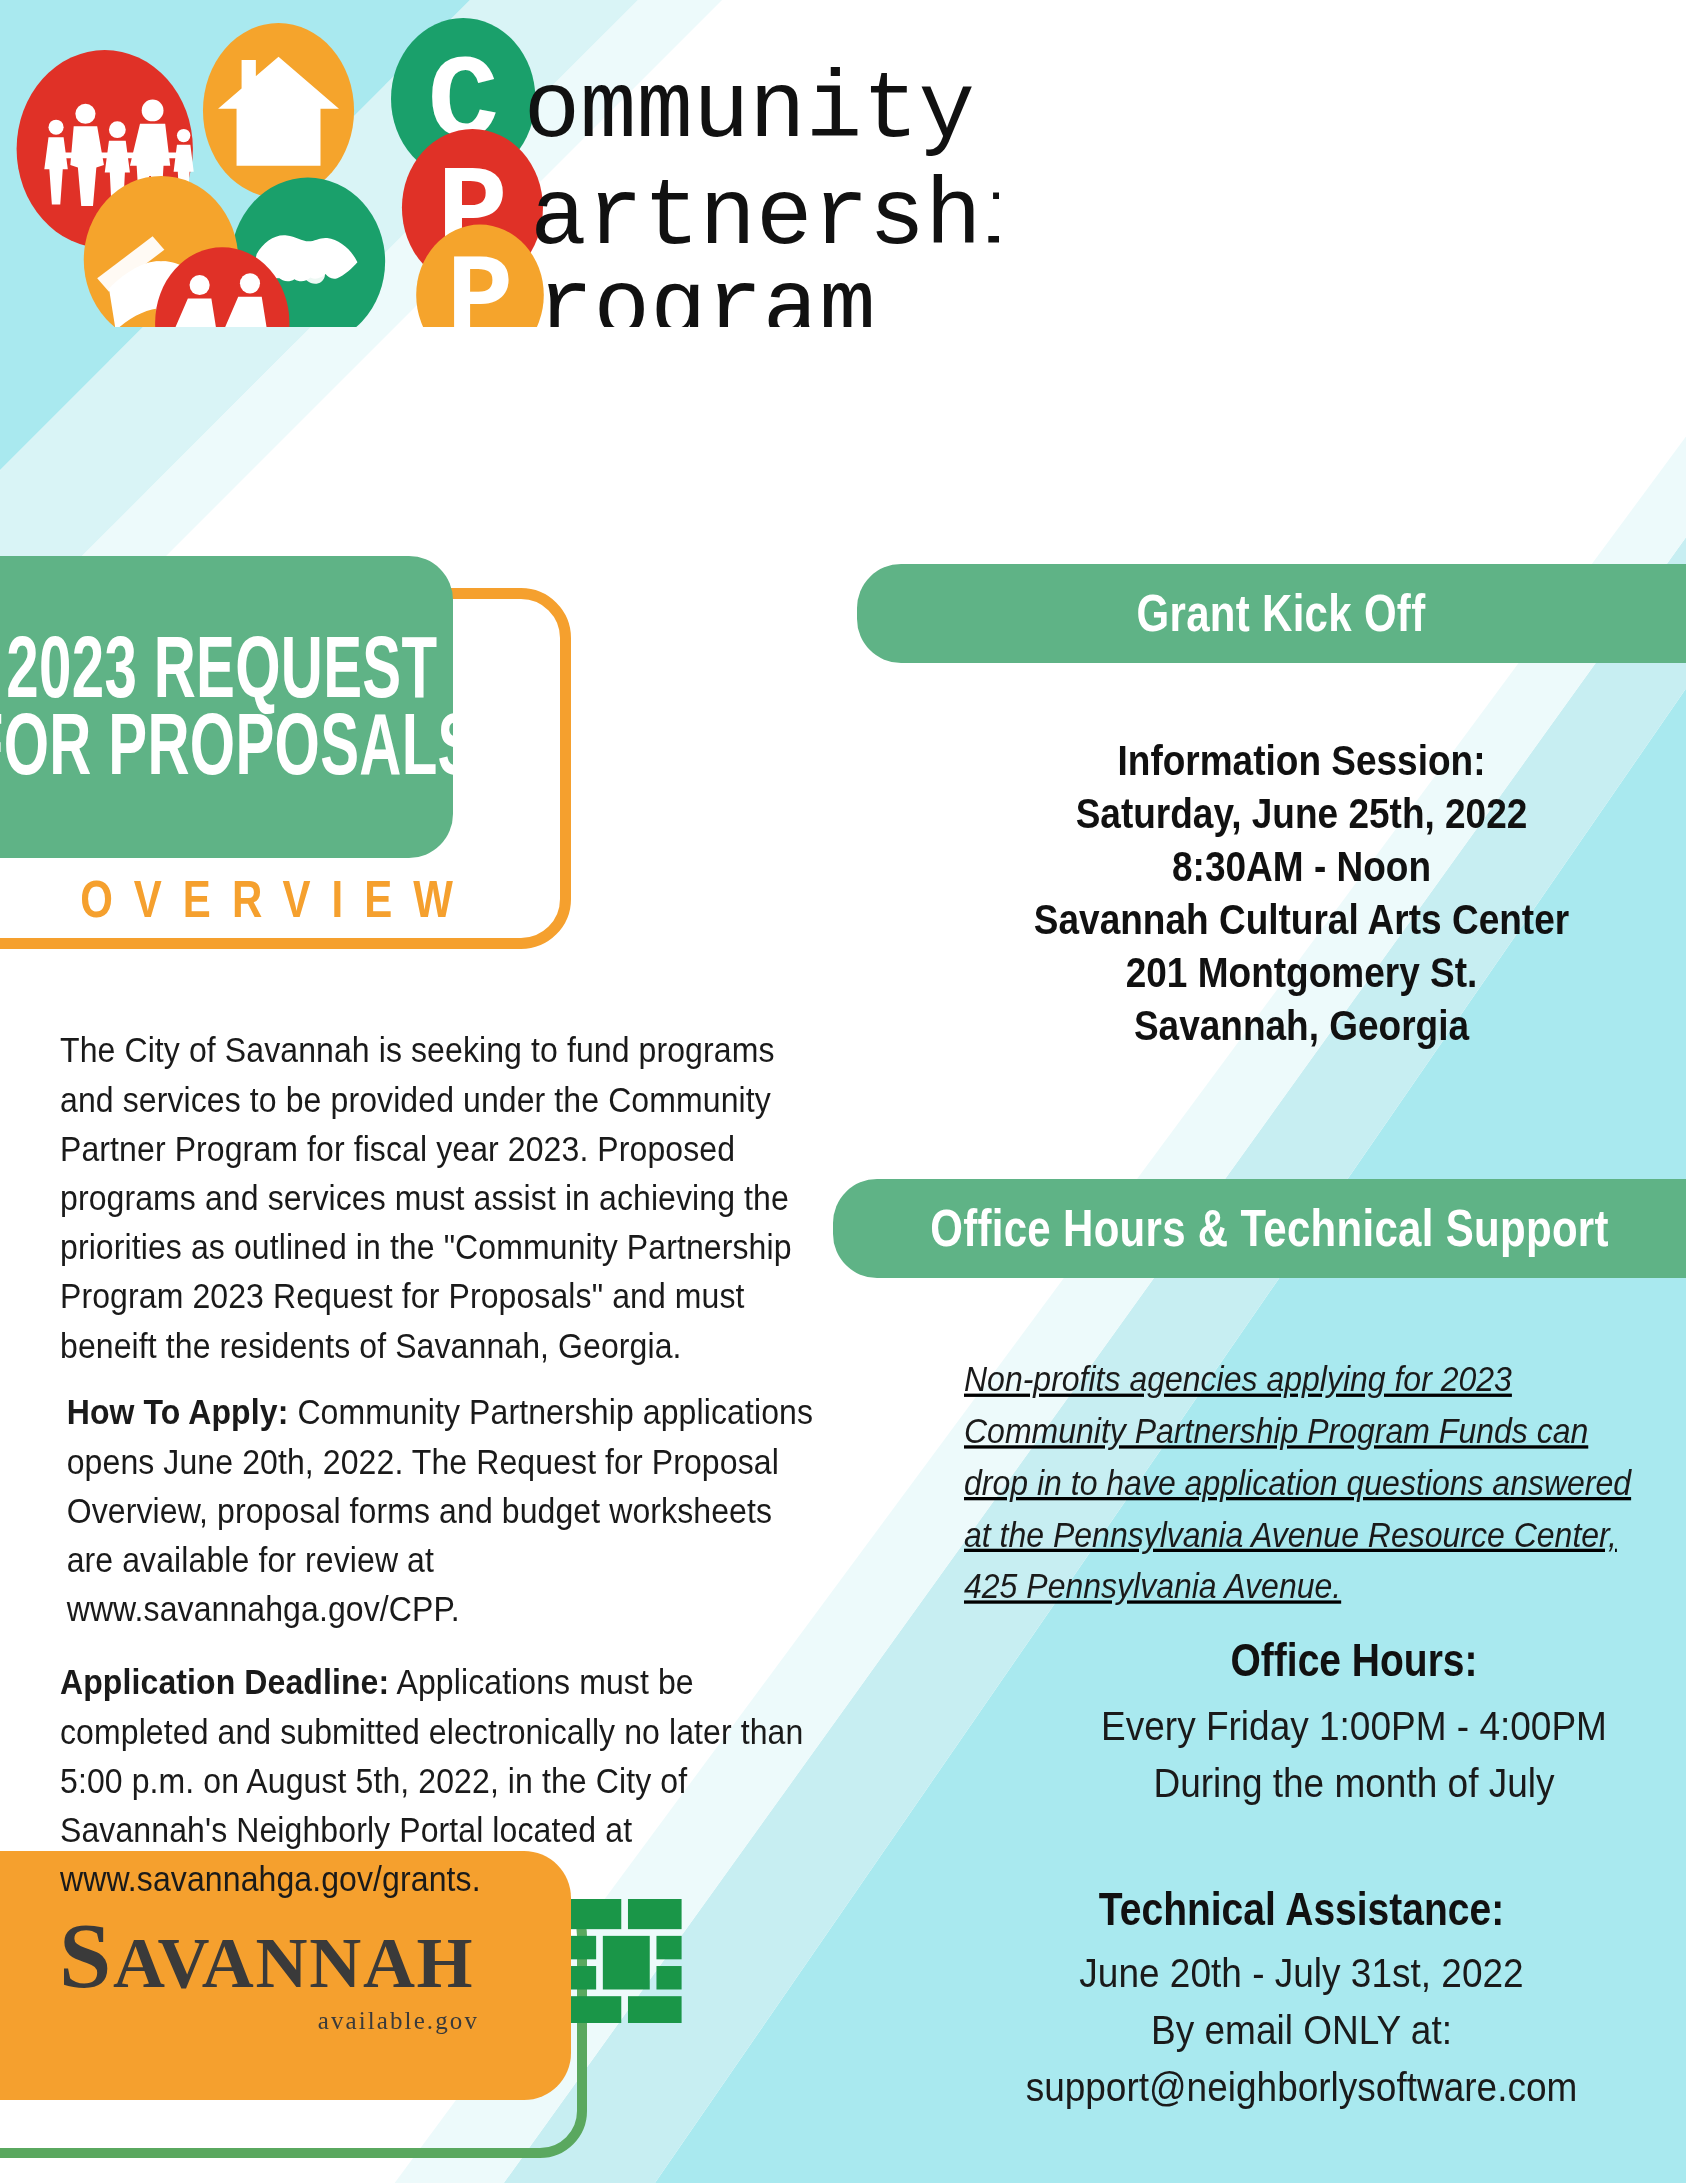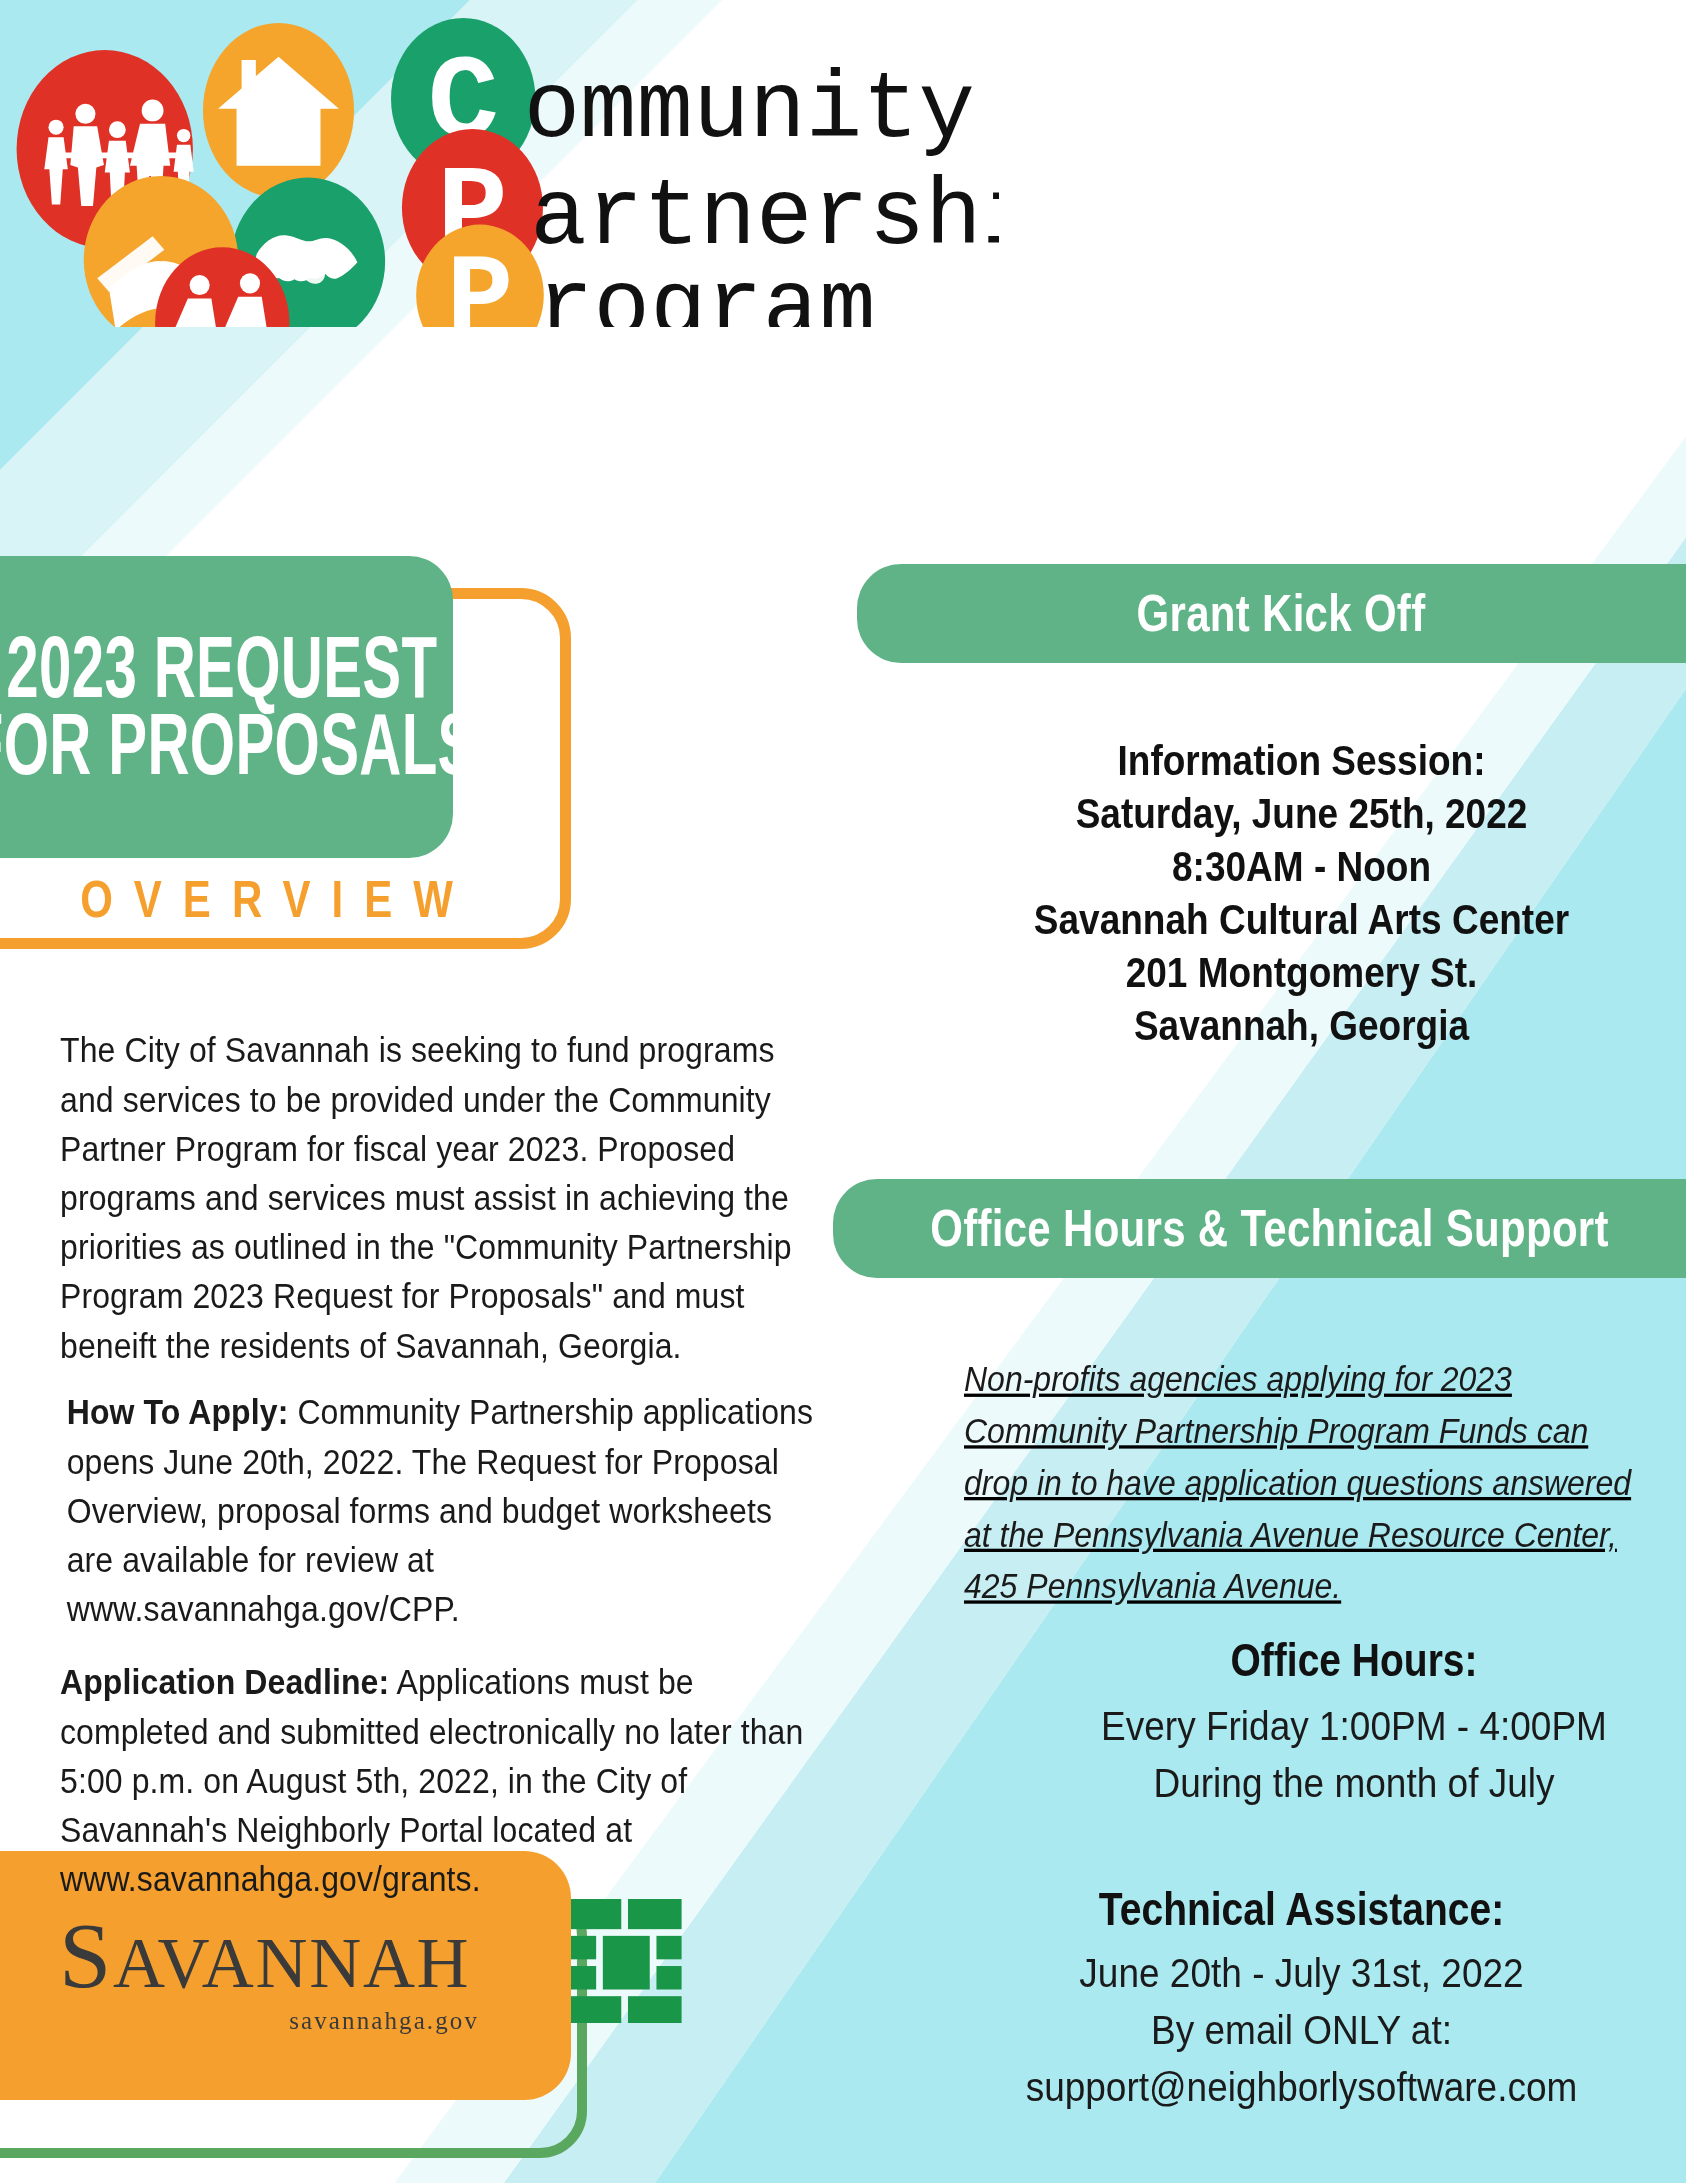--- a/index.html
+++ b/index.html
@@ -74,21 +74,21 @@
   }
   .sav-pill {
     position:absolute; left:-134px; top:1851px;
     width:705px; height:249px;
     background:#f5a02e; border-radius:47px; z-index:5;
   }
   .sav-logo-box { position:absolute; left:59px; top:1908px; width:504px; height:143px; z-index:6; }
   .sav-word {
     color:#3a3a3a;
     font-family:"Liberation Serif","DejaVu Serif",serif;
-    font-size:72px; font-weight:normal;
+    font-size:72px; font-weight:bold;
     letter-spacing:1.7px; line-height:1;
     white-space:nowrap;
   }
   .sav-word .cap { font-size:94px; }
   .sav-sub {
     color:#3a3a3a;
     font-family:"Liberation Serif","DejaVu Serif",serif;
     font-size:25px; letter-spacing:2.1px; text-align:right;
     width:420px; margin-top:5px;
   }
@@ -263,21 +263,21 @@
   <div class="rc-head">Technical Assistance:</div>
   <div class="rc-reg" style="margin-top:13.4px">June 20th - July 31st, 2022</div>
   <div class="rc-reg">By email ONLY at:</div>
   <div class="rc-reg">support@neighborlysoftware.com</div>
 </div>
 
 <div class="sav-outline"></div>
 <div class="sav-pill"></div>
 <div class="sav-logo-box">
   <div class="sav-word"><span class="cap">S</span><span>AVANNAH</span></div>
-  <div class="sav-sub">savannahga.gov</div>
+  <div class="sav-sub">available.gov</div>
 </div>
 <svg class="sav-grid" width="124" height="124" viewBox="0 0 148 148">
   <g fill="#1a9648">
     <rect x="0" y="0" width="60" height="36"></rect>
     <rect x="68" y="0" width="64" height="36"></rect>
     <rect x="0" y="44" width="30" height="28"></rect>
     <rect x="0" y="80" width="30" height="28"></rect>
     <rect x="38" y="44" width="56" height="64"></rect>
     <rect x="102" y="44" width="30" height="28"></rect>
     <rect x="102" y="80" width="30" height="28"></rect>

